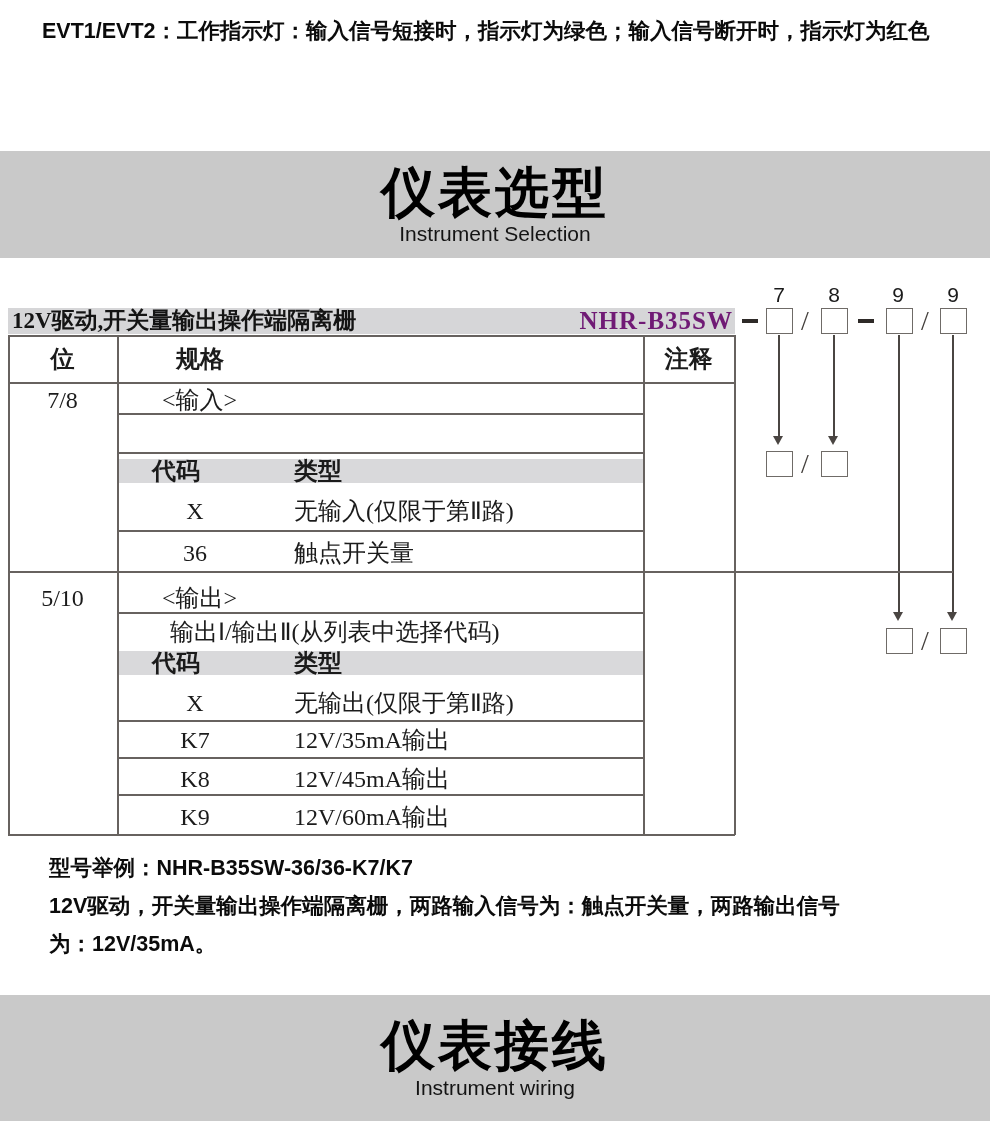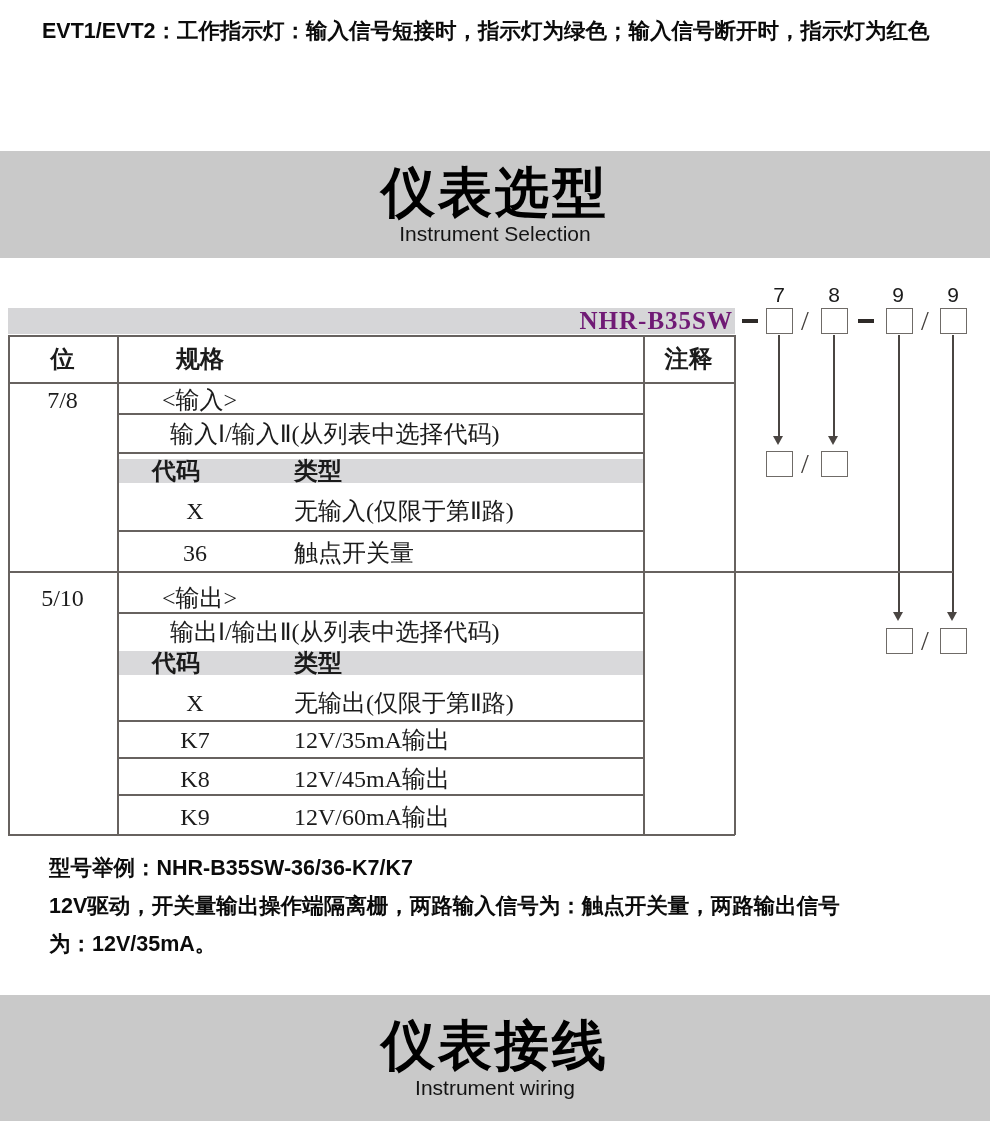--- a/index.html
+++ b/index.html
@@ -70,20 +70,21 @@
     <div class="banner-title">仪表选型</div>
     <div class="banner-subtitle">Instrument Selection</div>
   </div>
 
   <span class="digit" style="left:764px">7</span>
   <span class="digit" style="left:819px">8</span>
   <span class="digit" style="left:883px">9</span>
   <span class="digit" style="left:938px">9</span>
 
   <div class="model-bar">
+    <span class="model-desc">12V驱动,开关量输出操作端隔离栅</span>
     <span class="model-code">NHR-B35SW</span>
   </div>
 
   <div class="dash" style="left:742px; top:319px"></div>
   <div class="cbox" style="left:766px; top:308px"></div>
   <span class="slash" style="left:801px; top:306px">/</span>
   <div class="cbox" style="left:821px; top:308px"></div>
   <div class="dash" style="left:858px; top:319px"></div>
   <div class="cbox" style="left:886px; top:308px"></div>
   <span class="slash" style="left:921px; top:306px">/</span>
@@ -124,21 +125,20 @@
 
   <div class="graybar" style="top:459px"></div>
   <div class="graybar" style="top:651px"></div>
 
   <div class="tcell b c" style="left:8px;   top:347px; width:109px">位</div>
   <div class="tcell b" style="left:176px; top:347px">规格</div>
   <div class="tcell b c" style="left:643px; top:347px; width:91px">注释</div>
 
   <div class="tcell c" style="left:8px;   top:388px; width:109px">7/8</div>
   <div class="tcell" style="left:162px; top:388px">&lt;输入&gt;</div>
-  <div class="tcell" style="left:170px; top:422px">输入Ⅰ/输入Ⅱ(从列表中选择代码)</div>
   <div class="tcell b" style="left:152px; top:459px">代码</div>
   <div class="tcell b" style="left:294px; top:459px">类型</div>
   <div class="tcell c" style="left:145px; top:499px; width:100px">X</div>
   <div class="tcell" style="left:294px; top:499px">无输入(仅限于第Ⅱ路)</div>
   <div class="tcell c" style="left:145px; top:541px; width:100px">36</div>
   <div class="tcell" style="left:294px; top:541px">触点开关量</div>
 
   <div class="tcell c" style="left:8px;   top:586px; width:109px">5/10</div>
   <div class="tcell" style="left:162px; top:586px">&lt;输出&gt;</div>
   <div class="tcell" style="left:170px; top:620px">输出Ⅰ/输出Ⅱ(从列表中选择代码)</div>

